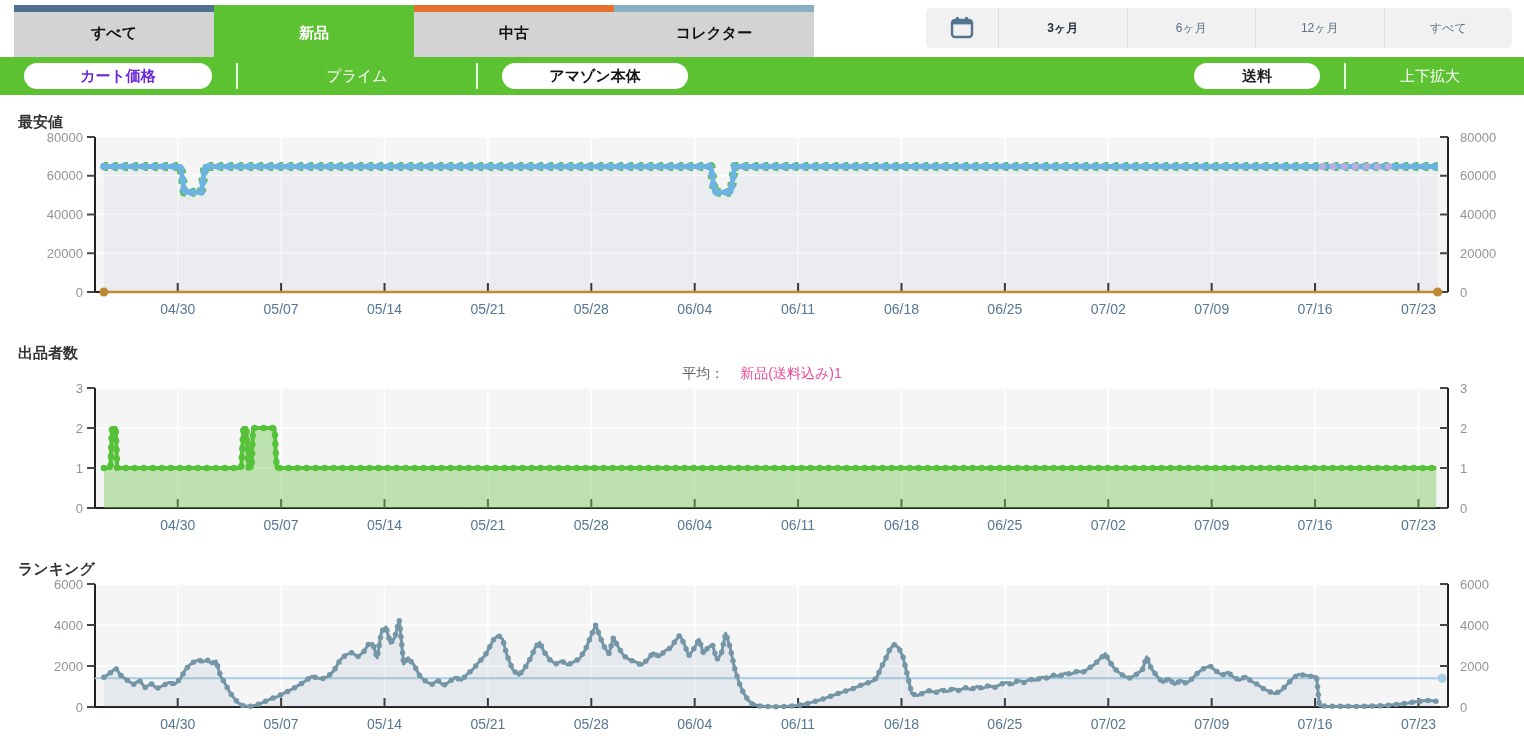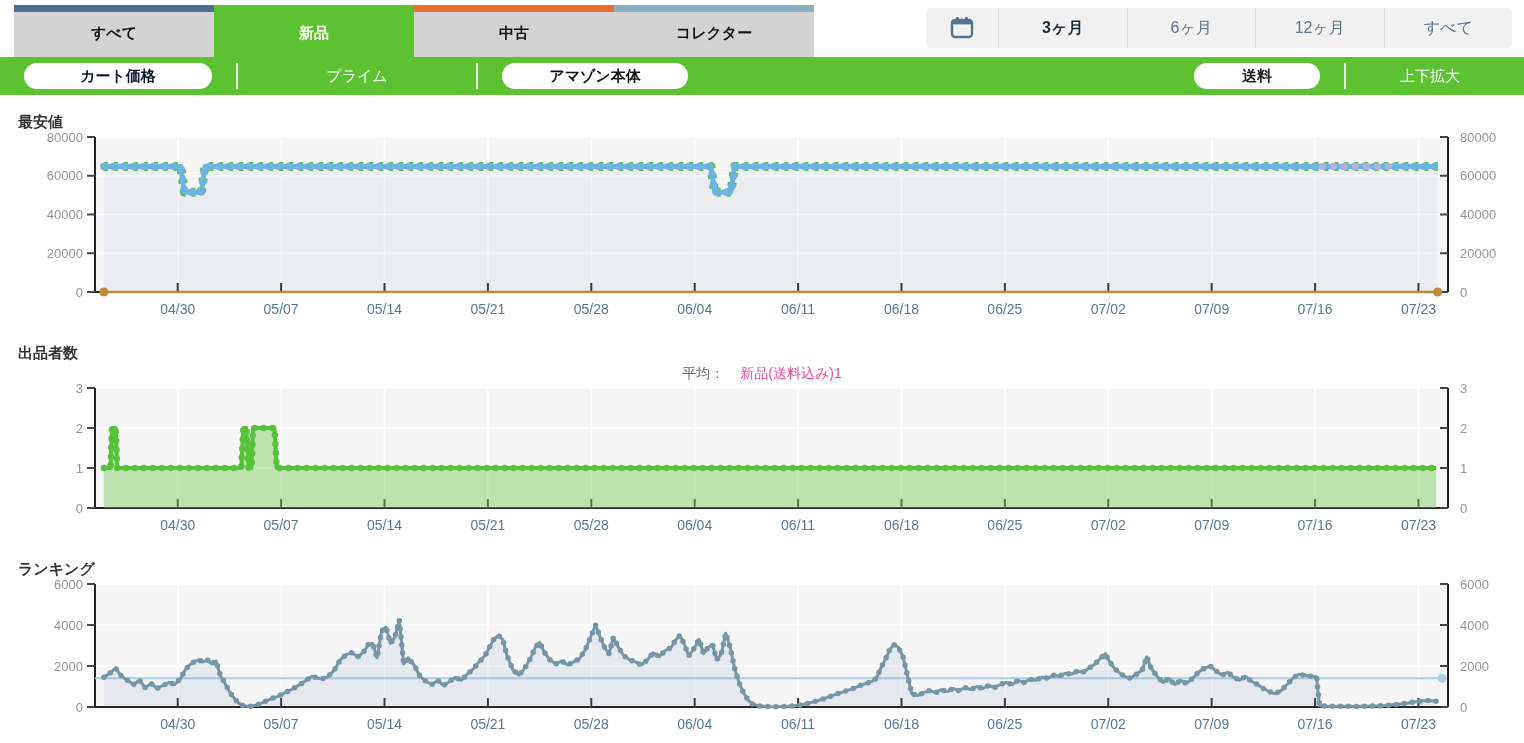--- a/index.html
+++ b/index.html
@@ -9,31 +9,31 @@
   .topbar{position:relative;height:57px;background:#fff;}
   .tabs{position:absolute;left:14px;top:5px;display:flex;}
   .tab{width:200px;height:52px;background:#d3d3d3;position:relative;display:flex;align-items:center;justify-content:center;cursor:pointer;}
   .tab .strip{position:absolute;left:0;top:0;width:100%;height:7px;}
   .tab .tab-label{font-size:15px;font-weight:bold;color:#111;margin-top:5px;}
   .tab.active{background:#5dc232;justify-content:center;}
   .tab.active .strip{background:#5dc232;}
   .tab.active .tab-label{color:#fff;}
 
   .range-bar{position:absolute;right:12px;top:8px;height:40px;width:586px;background:#f1f1f2;border-radius:5px;display:flex;align-items:stretch;}
-  .range-cell{flex:1;display:flex;align-items:center;justify-content:center;font-size:16px;color:#5c7386;cursor:pointer;}
+  .range-cell{flex:1;display:flex;align-items:center;justify-content:center;font-size:12px;color:#5c7386;cursor:pointer;}
   .range-cell + .range-cell{border-left:1px solid #dcdcde;}
   .range-cell.active{font-weight:bold;color:#1d2d3a;}
   .cal-cell{width:72px;flex:none;display:flex;align-items:center;justify-content:center;border:none;}
 
   
   .greenbar{height:38px;background:#5dc232;display:flex;align-items:center;}
   .gb-left{display:flex;align-items:center;margin-left:24px;}
   .gb-right{display:flex;align-items:center;margin-left:auto;margin-right:34px;}
   .pill{background:#fff;border-radius:13px;height:26px;display:flex;align-items:center;justify-content:center;font-size:15px;font-weight:bold;cursor:pointer;}
-  .pill.cart{width:188px;color:#0f172a;font-family:Liberation Serif, serif;}
+  .pill.cart{width:188px;color:#6d28d9;font-family:Liberation Serif, serif;}
   .pill.amazon{width:186px;color:#111;}
   .pill.ship{width:126px;color:#222;}
   .gb-sep{width:2px;height:26px;background:rgba(255,255,255,0.85);margin:0 24px;}
   .gb-text{color:#fff;font-size:15px;cursor:pointer;width:190px;text-align:center;}
   .gb-text.small{width:120px;}
 
   
   .chart-block{position:relative;}
   .chart-title{font-size:15px;font-weight:bold;color:#333;margin:18px 0 0 18px;line-height:18px;}
   .chart-sub{text-align:center;font-size:14px;color:#666;line-height:18px;margin-top:2px;}

